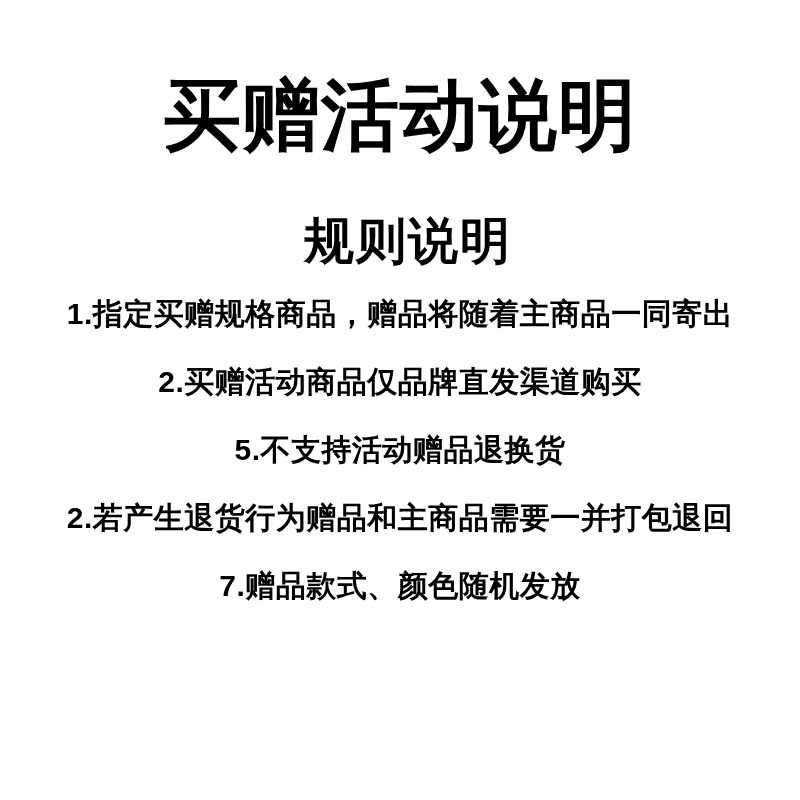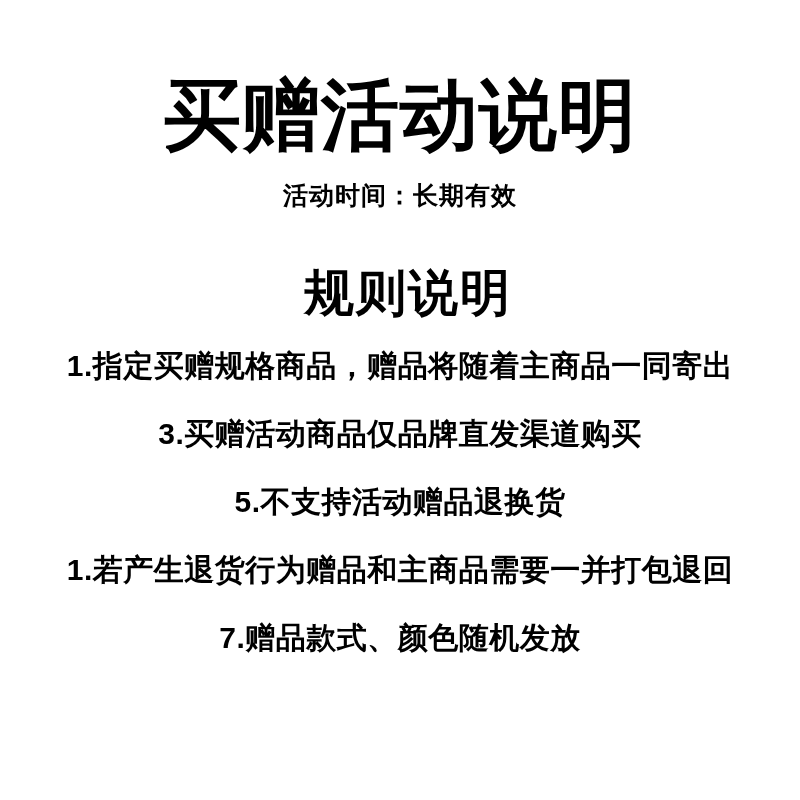--- a/index.html
+++ b/index.html
@@ -57,24 +57,23 @@
   .rule:first-child {
     margin-top: 0;
   }
 </style>
 </head>
 <body>
 
 <div class="poster">
   <h1 class="title">买赠活动说明</h1>
 
-  <div class="subtitle">活动时间：长期有效</div>
 
   <h2 class="section-title">规则说明</h2>
 
   <div class="rules">
     <p class="rule">1.指定买赠规格商品，赠品将随着主商品一同寄出</p>
-    <p class="rule">3.买赠活动商品仅品牌直发渠道购买</p>
+    <p class="rule">2.买赠活动商品仅品牌直发渠道购买</p>
     <p class="rule">5.不支持活动赠品退换货</p>
-    <p class="rule">1.若产生退货行为赠品和主商品需要一并打包退回</p>
+    <p class="rule">2.若产生退货行为赠品和主商品需要一并打包退回</p>
     <p class="rule">7.赠品款式、颜色随机发放</p>
   </div>
 </div>
 
 </body></html>

